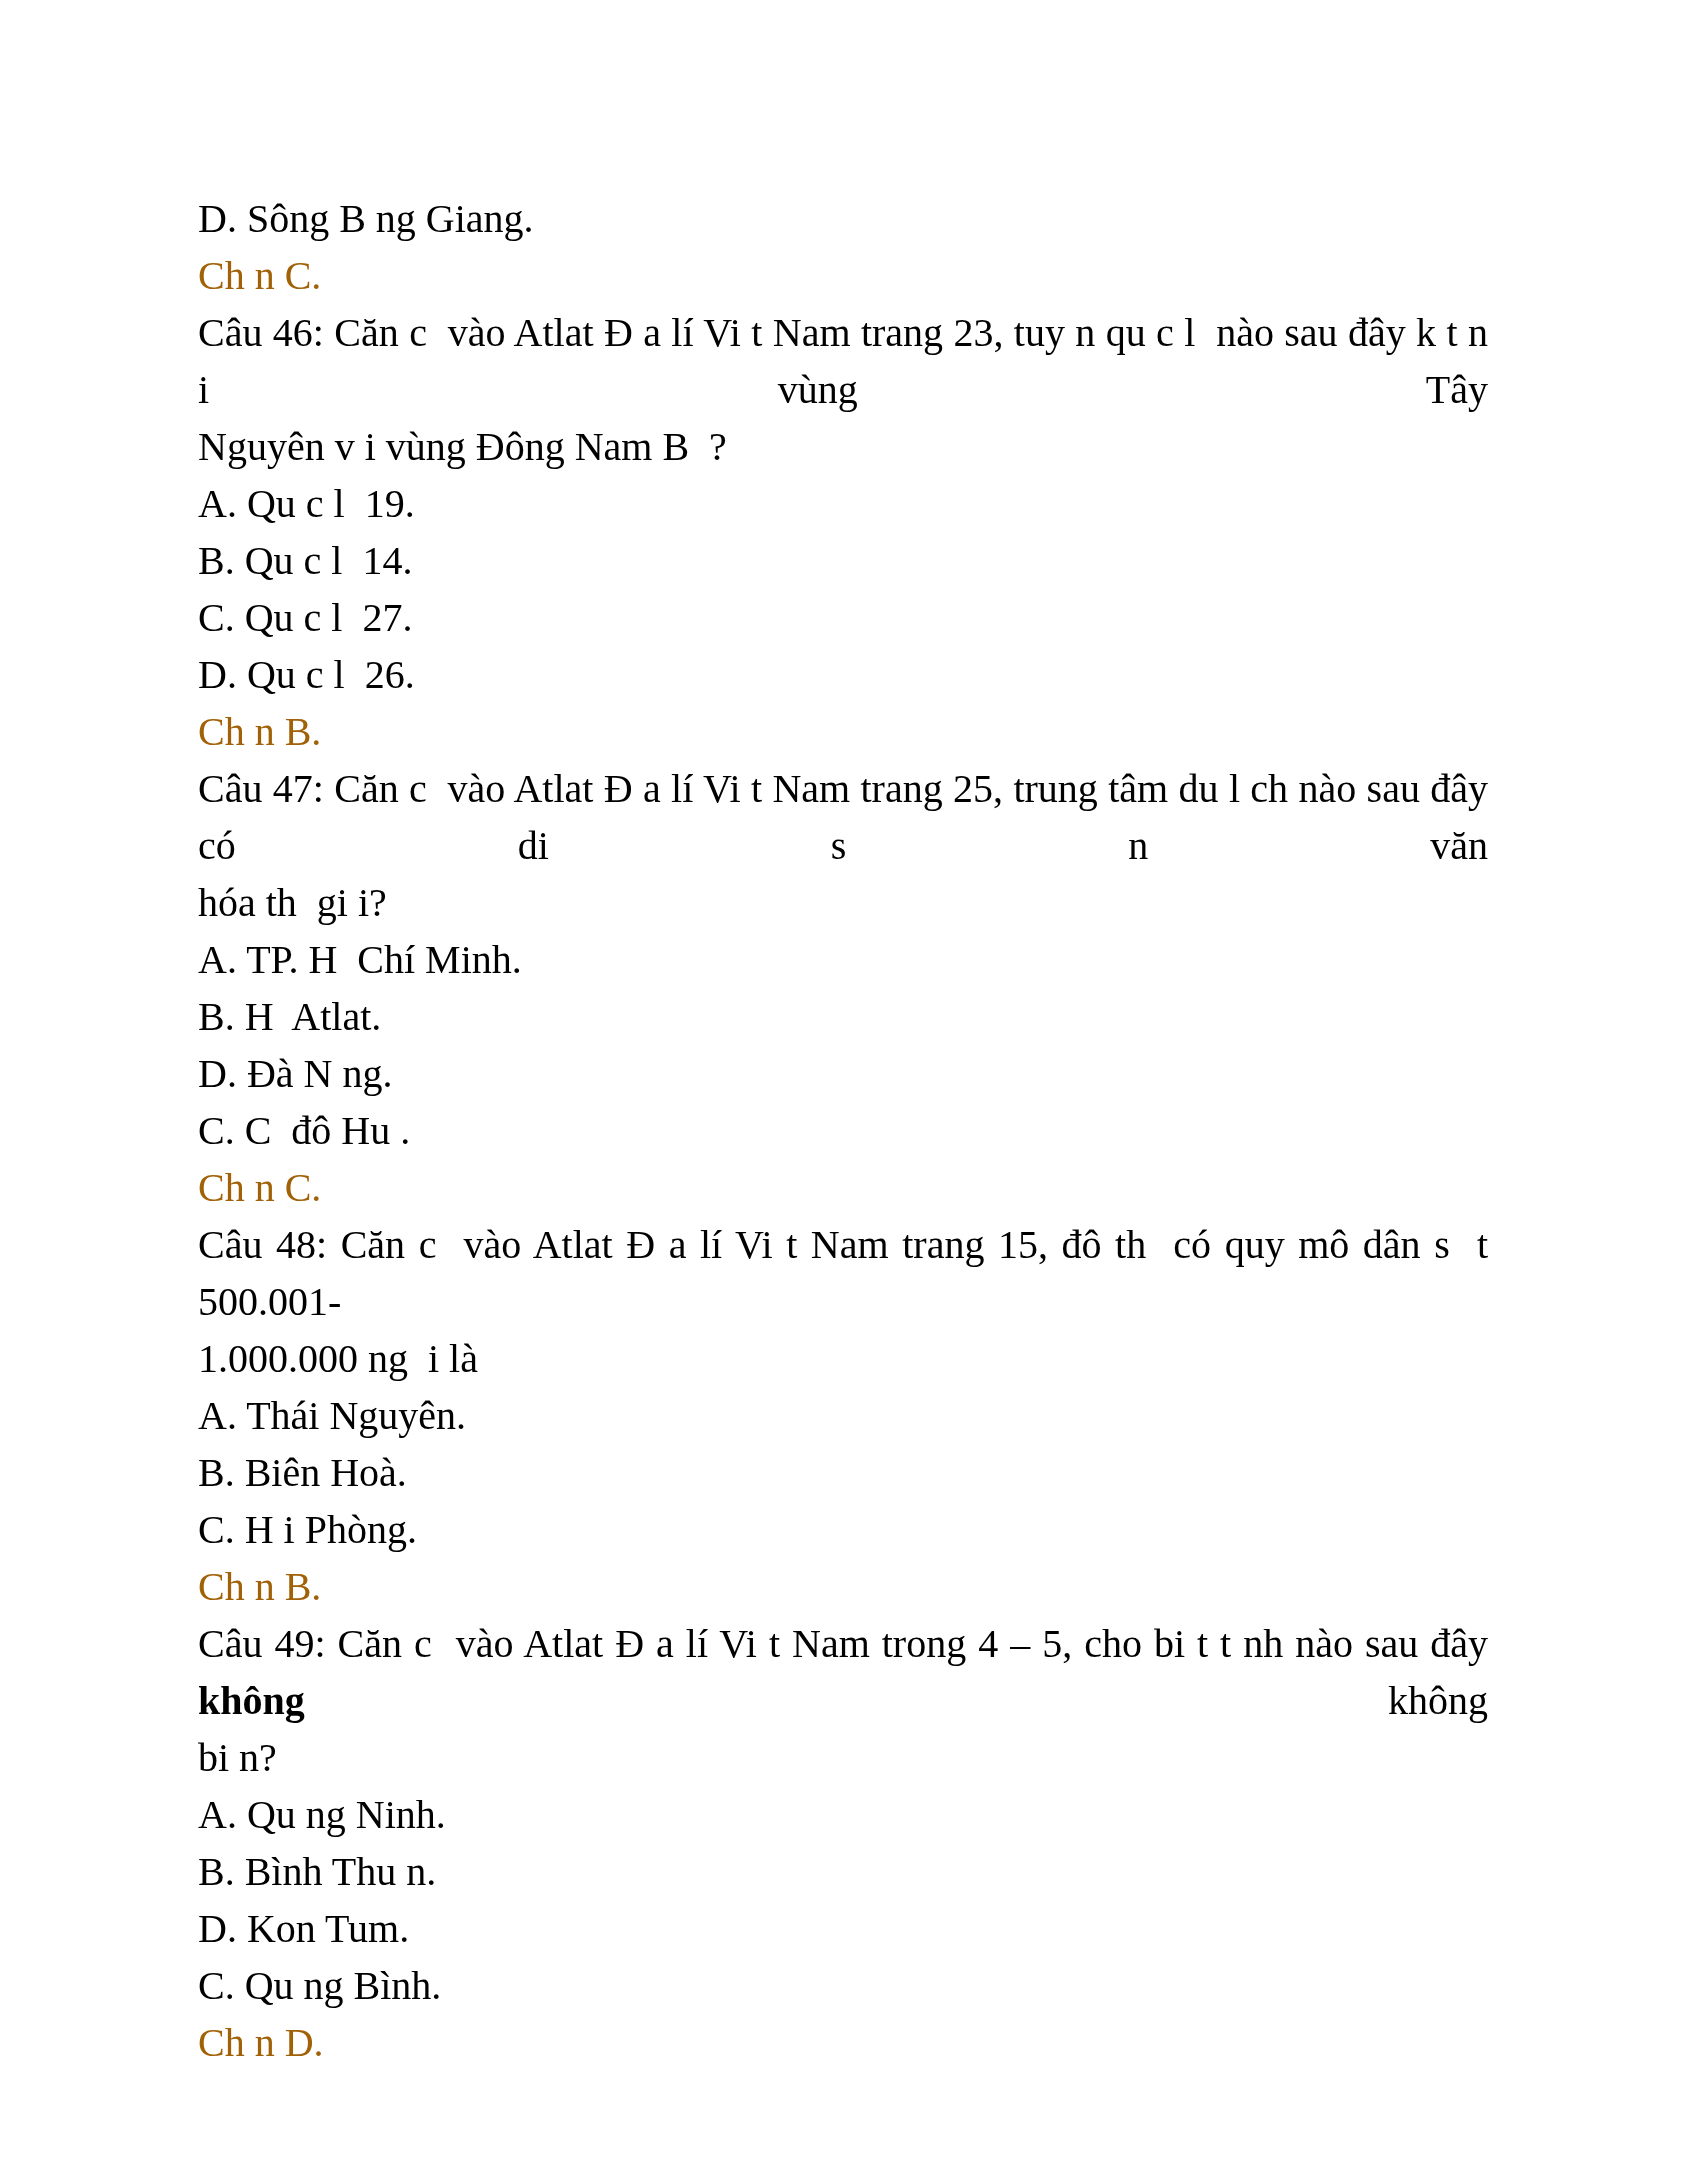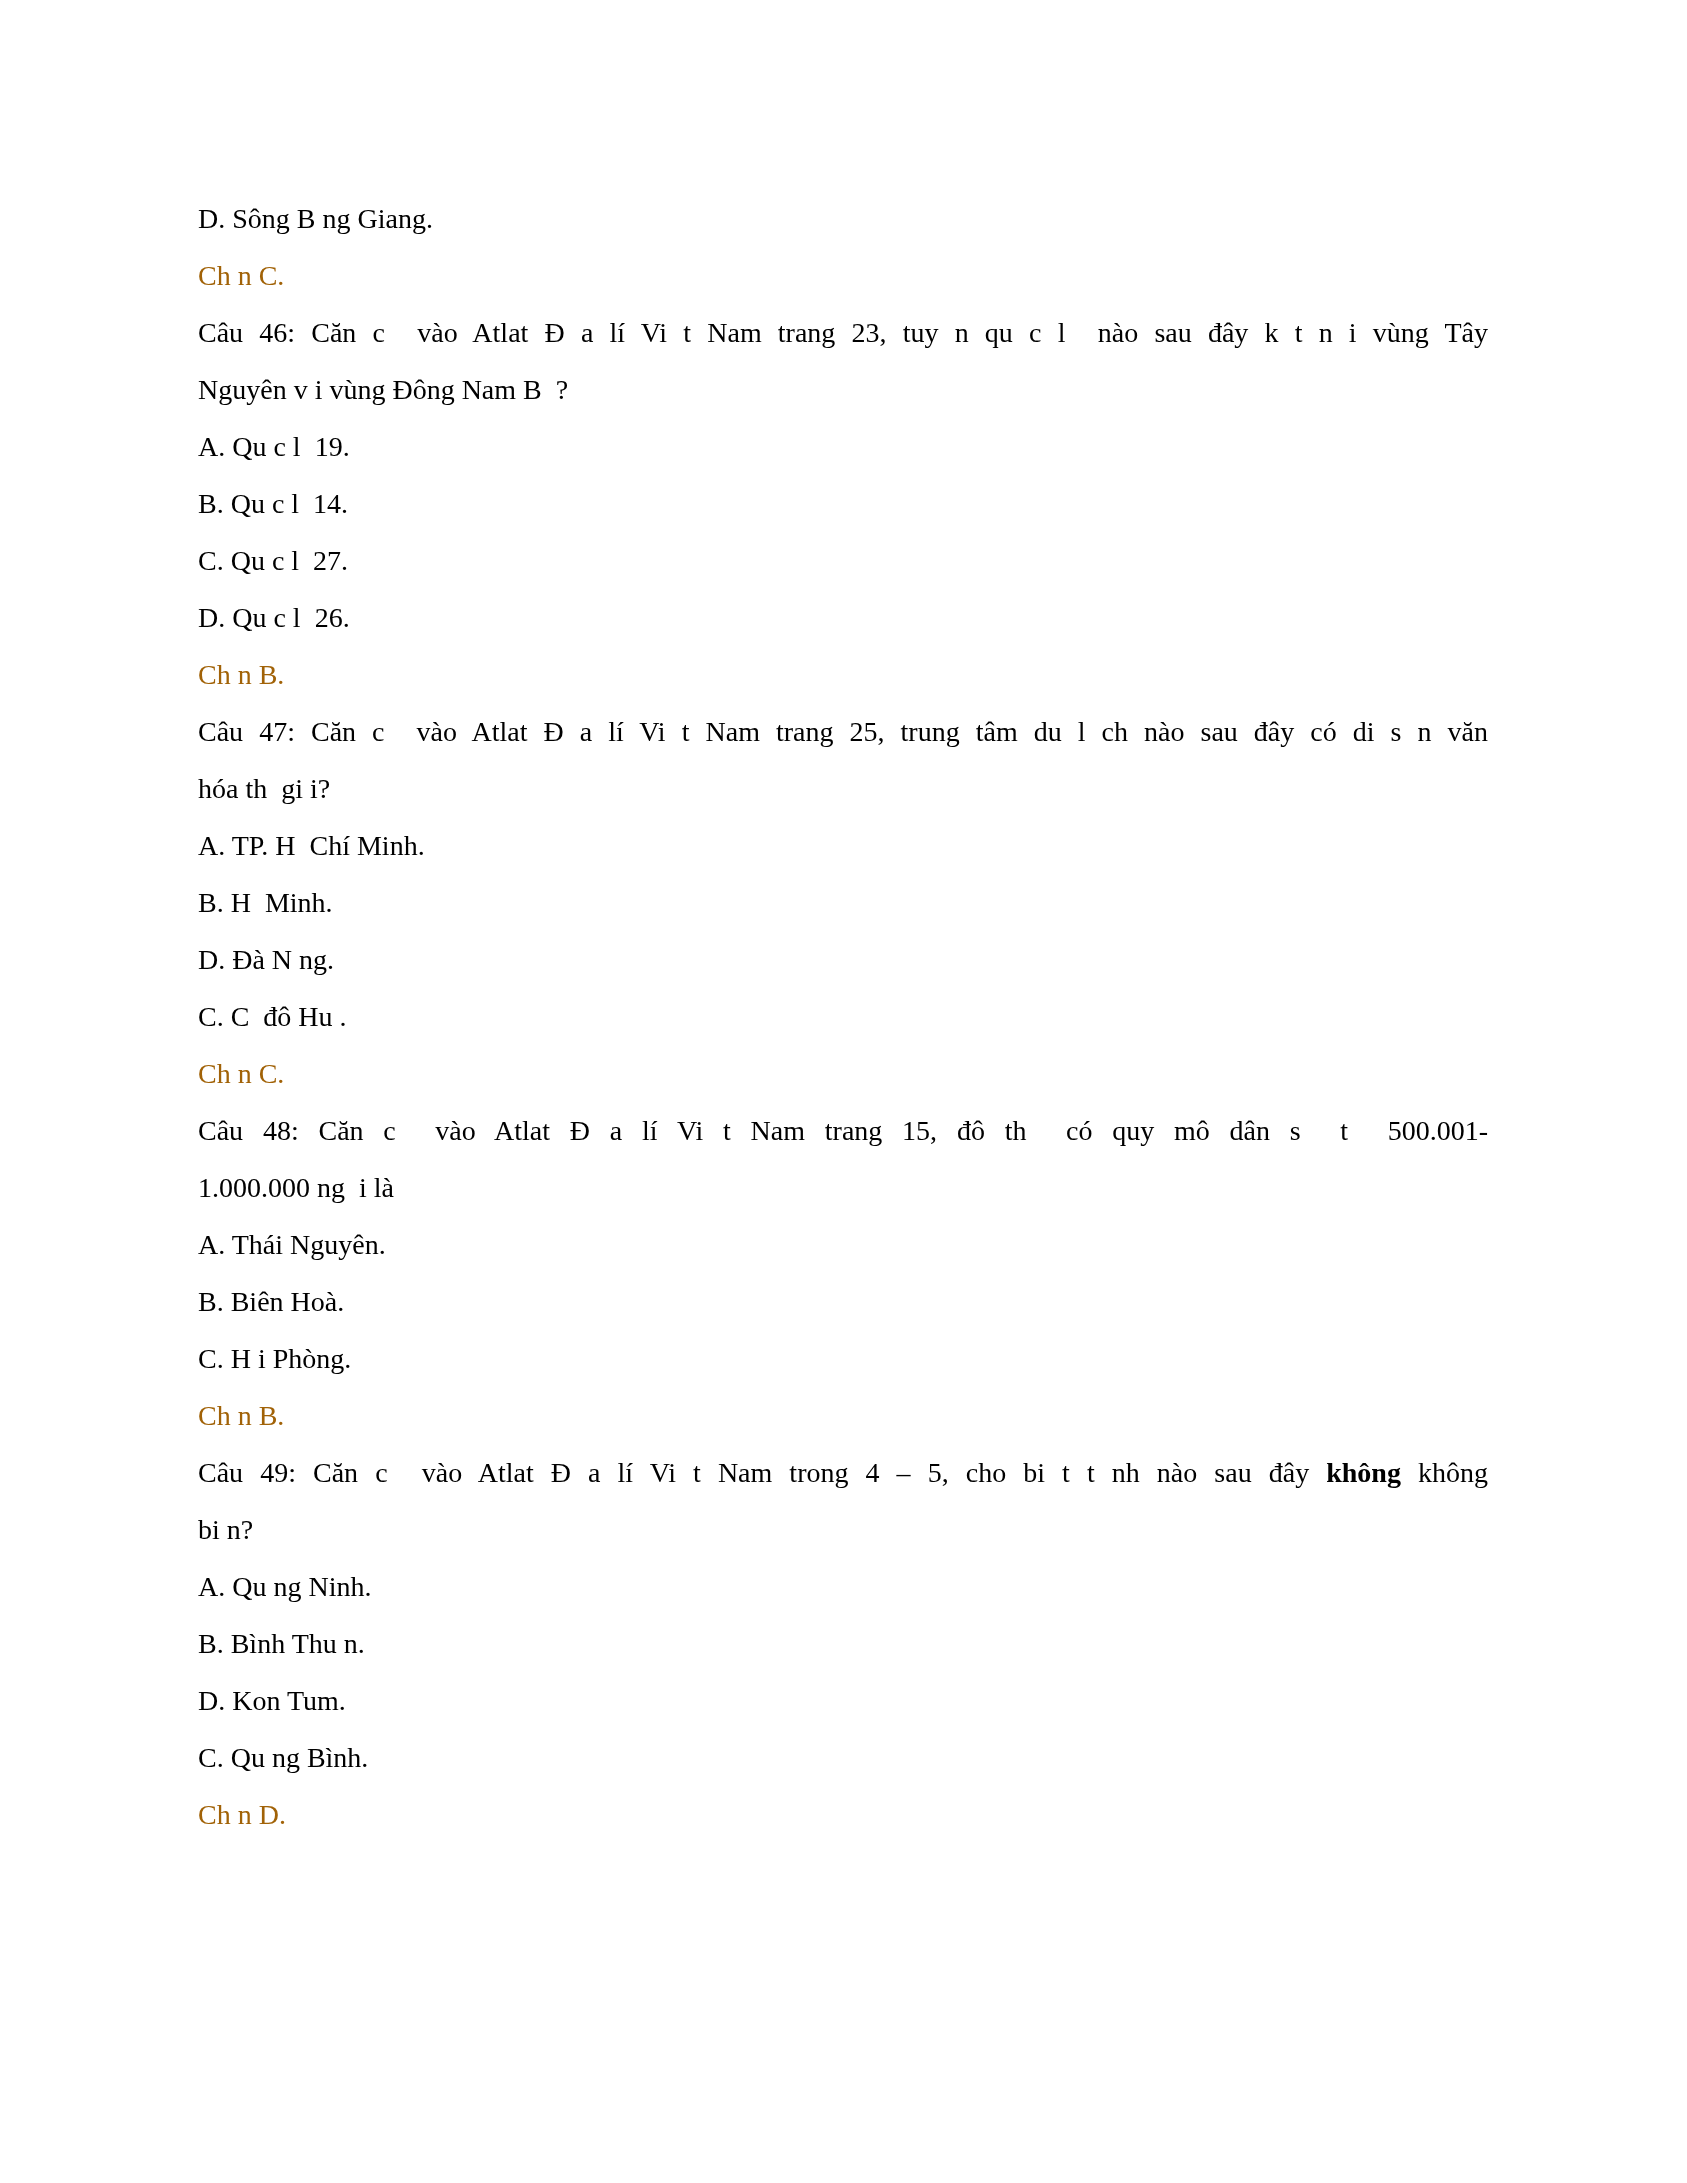--- a/index.html
+++ b/index.html
@@ -14,21 +14,21 @@
     height: 2183px;
     background: #ffffff;
     overflow: hidden;
   }
   .content {
     position: absolute;
     left: 198px;
     top: 190px;
     width: 1290px;
     font-family: "Liberation Serif", "DejaVu Serif", serif;
-    font-size: 28px;
+    font-size: 40px;
     line-height: 57px;
     color: #000000;
   }
   .line { white-space: pre-wrap; }
   
   .jf { text-align: justify; text-align-last: justify; }
   .ans { color: #a16207; }
   .b { font-weight: 700; font-family: Liberation Serif, serif; }
 </style>
 </head>
@@ -44,21 +44,21 @@
     <div class="line">Nguyên v i vùng Đông Nam B  ?</div>
     <div class="line">A. Qu c l  19.</div>
     <div class="line">B. Qu c l  14.</div>
     <div class="line">C. Qu c l  27.</div>
     <div class="line">D. Qu c l  26.</div>
     <div class="line ans">Ch n B.</div>
 
     <div class="line jf">Câu 47: Căn c  vào Atlat Đ a lí Vi t Nam trang 25, trung tâm du l ch nào sau đây có di s n văn</div>
     <div class="line">hóa th  gi i?</div>
     <div class="line">A. TP. H  Chí Minh.</div>
-    <div class="line">B. H  Minh.</div>
+    <div class="line">B. H  Atlat.</div>
     <div class="line">D. Đà N ng.</div>
     <div class="line">C. C  đô Hu .</div>
     <div class="line ans">Ch n C.</div>
 
     <div class="line jf">Câu 48: Căn c  vào Atlat Đ a lí Vi t Nam trang 15, đô th  có quy mô dân s  t  500.001-</div>
     <div class="line">1.000.000 ng  i là</div>
     <div class="line">A. Thái Nguyên.</div>
     <div class="line">B. Biên Hoà.</div>
     <div class="line">C. H i Phòng.</div>
     <div class="line ans">Ch n B.</div>

